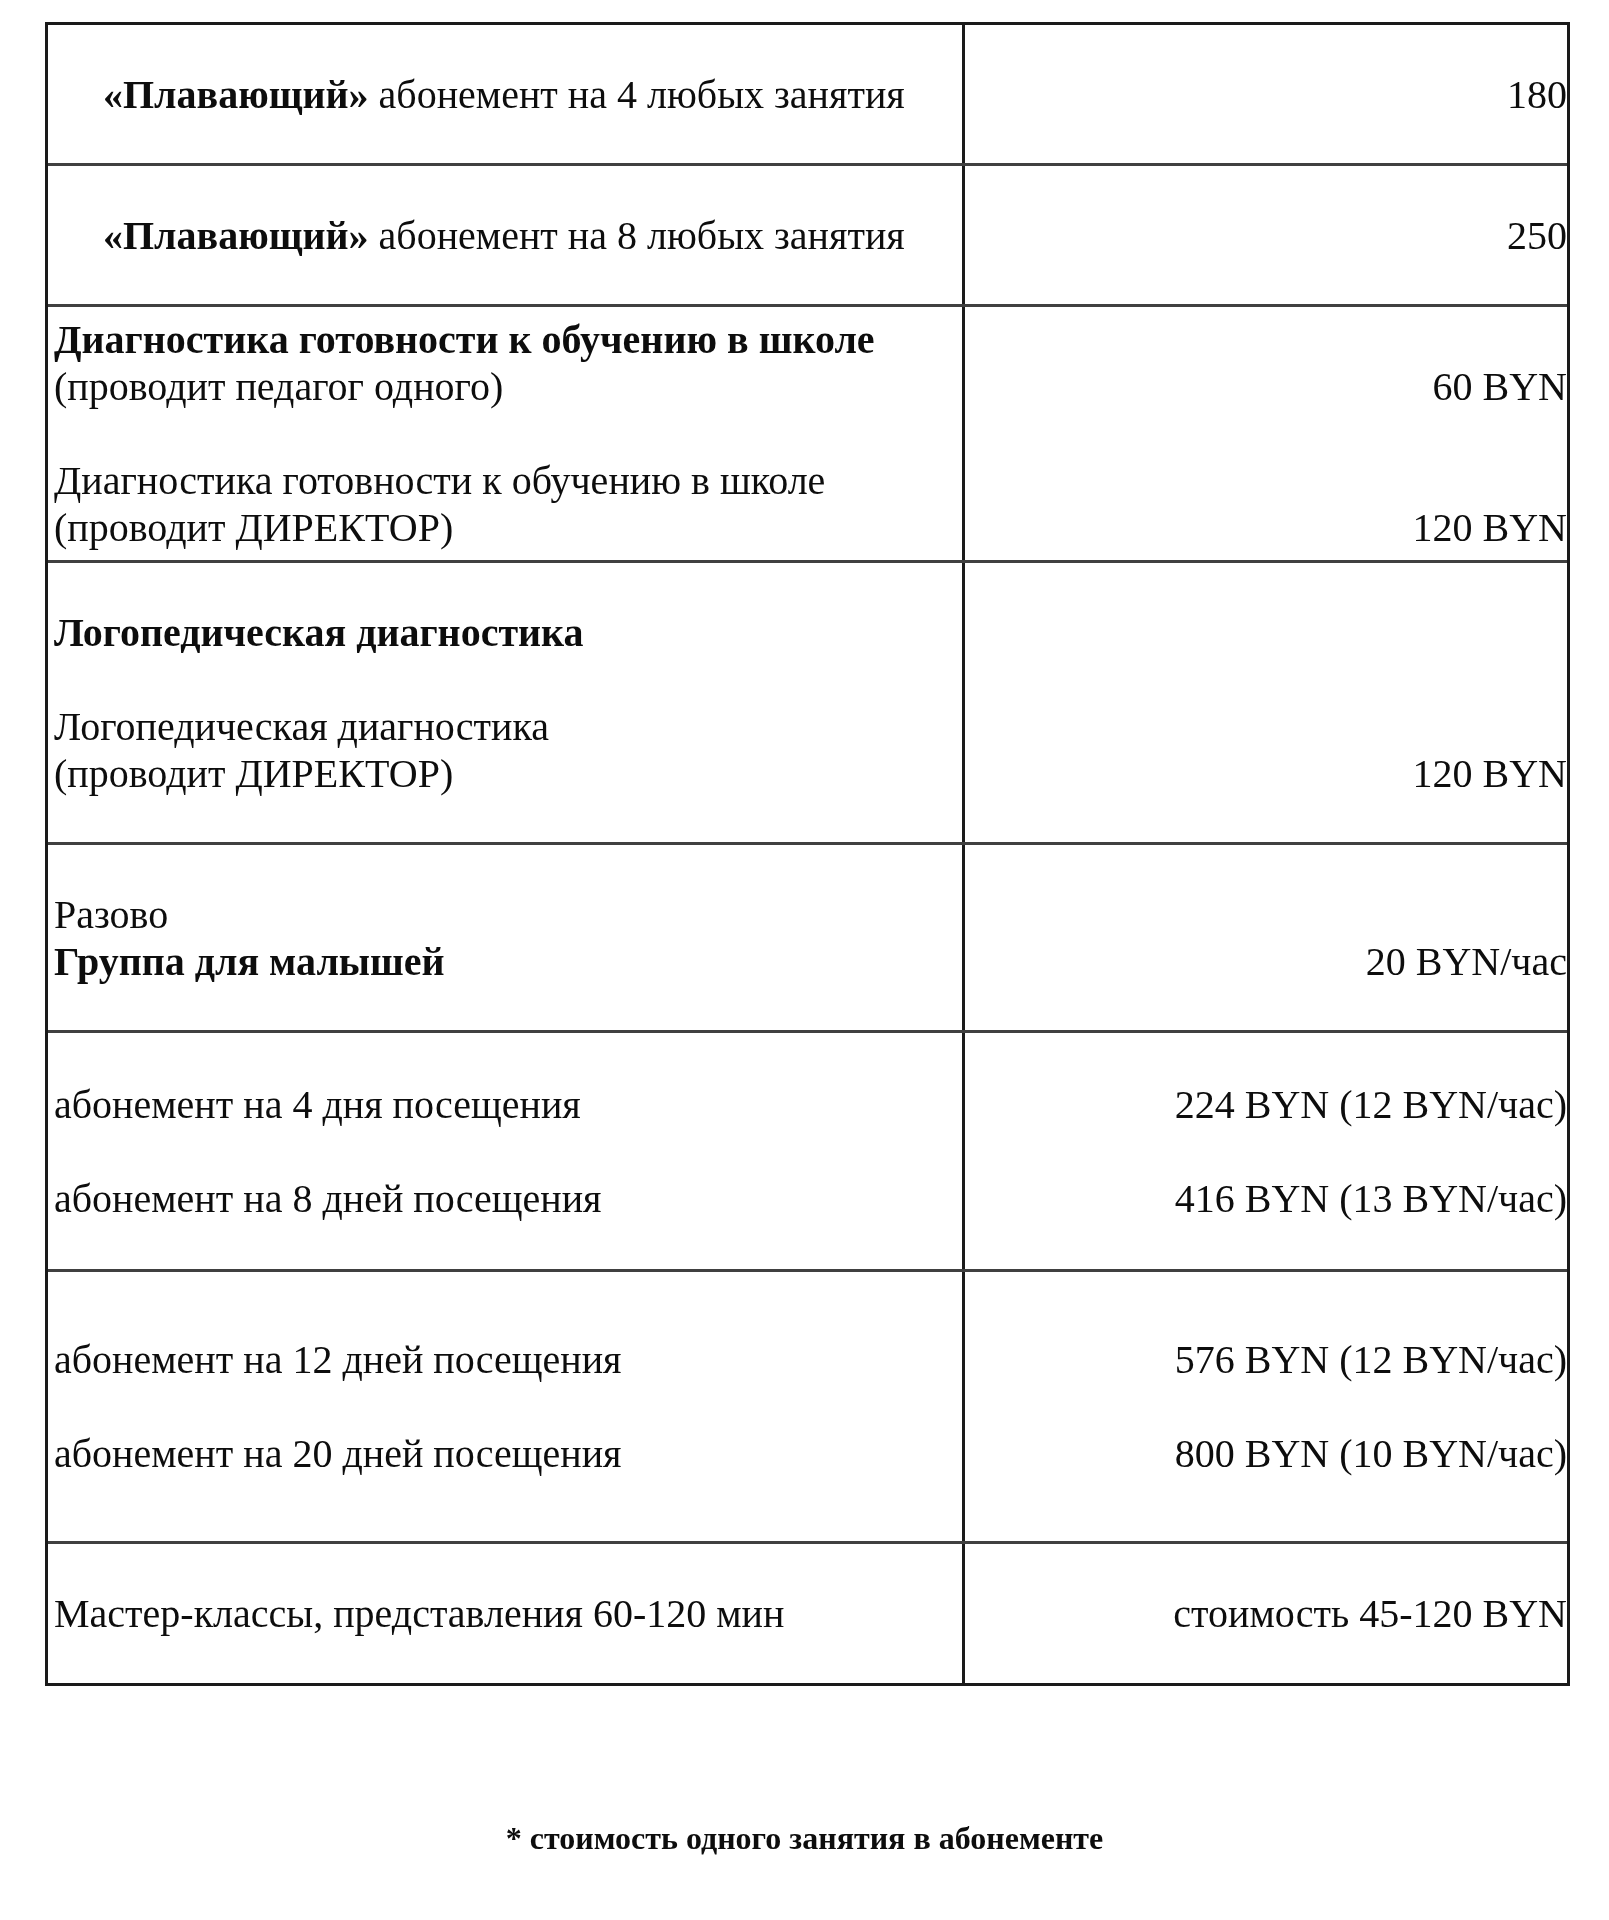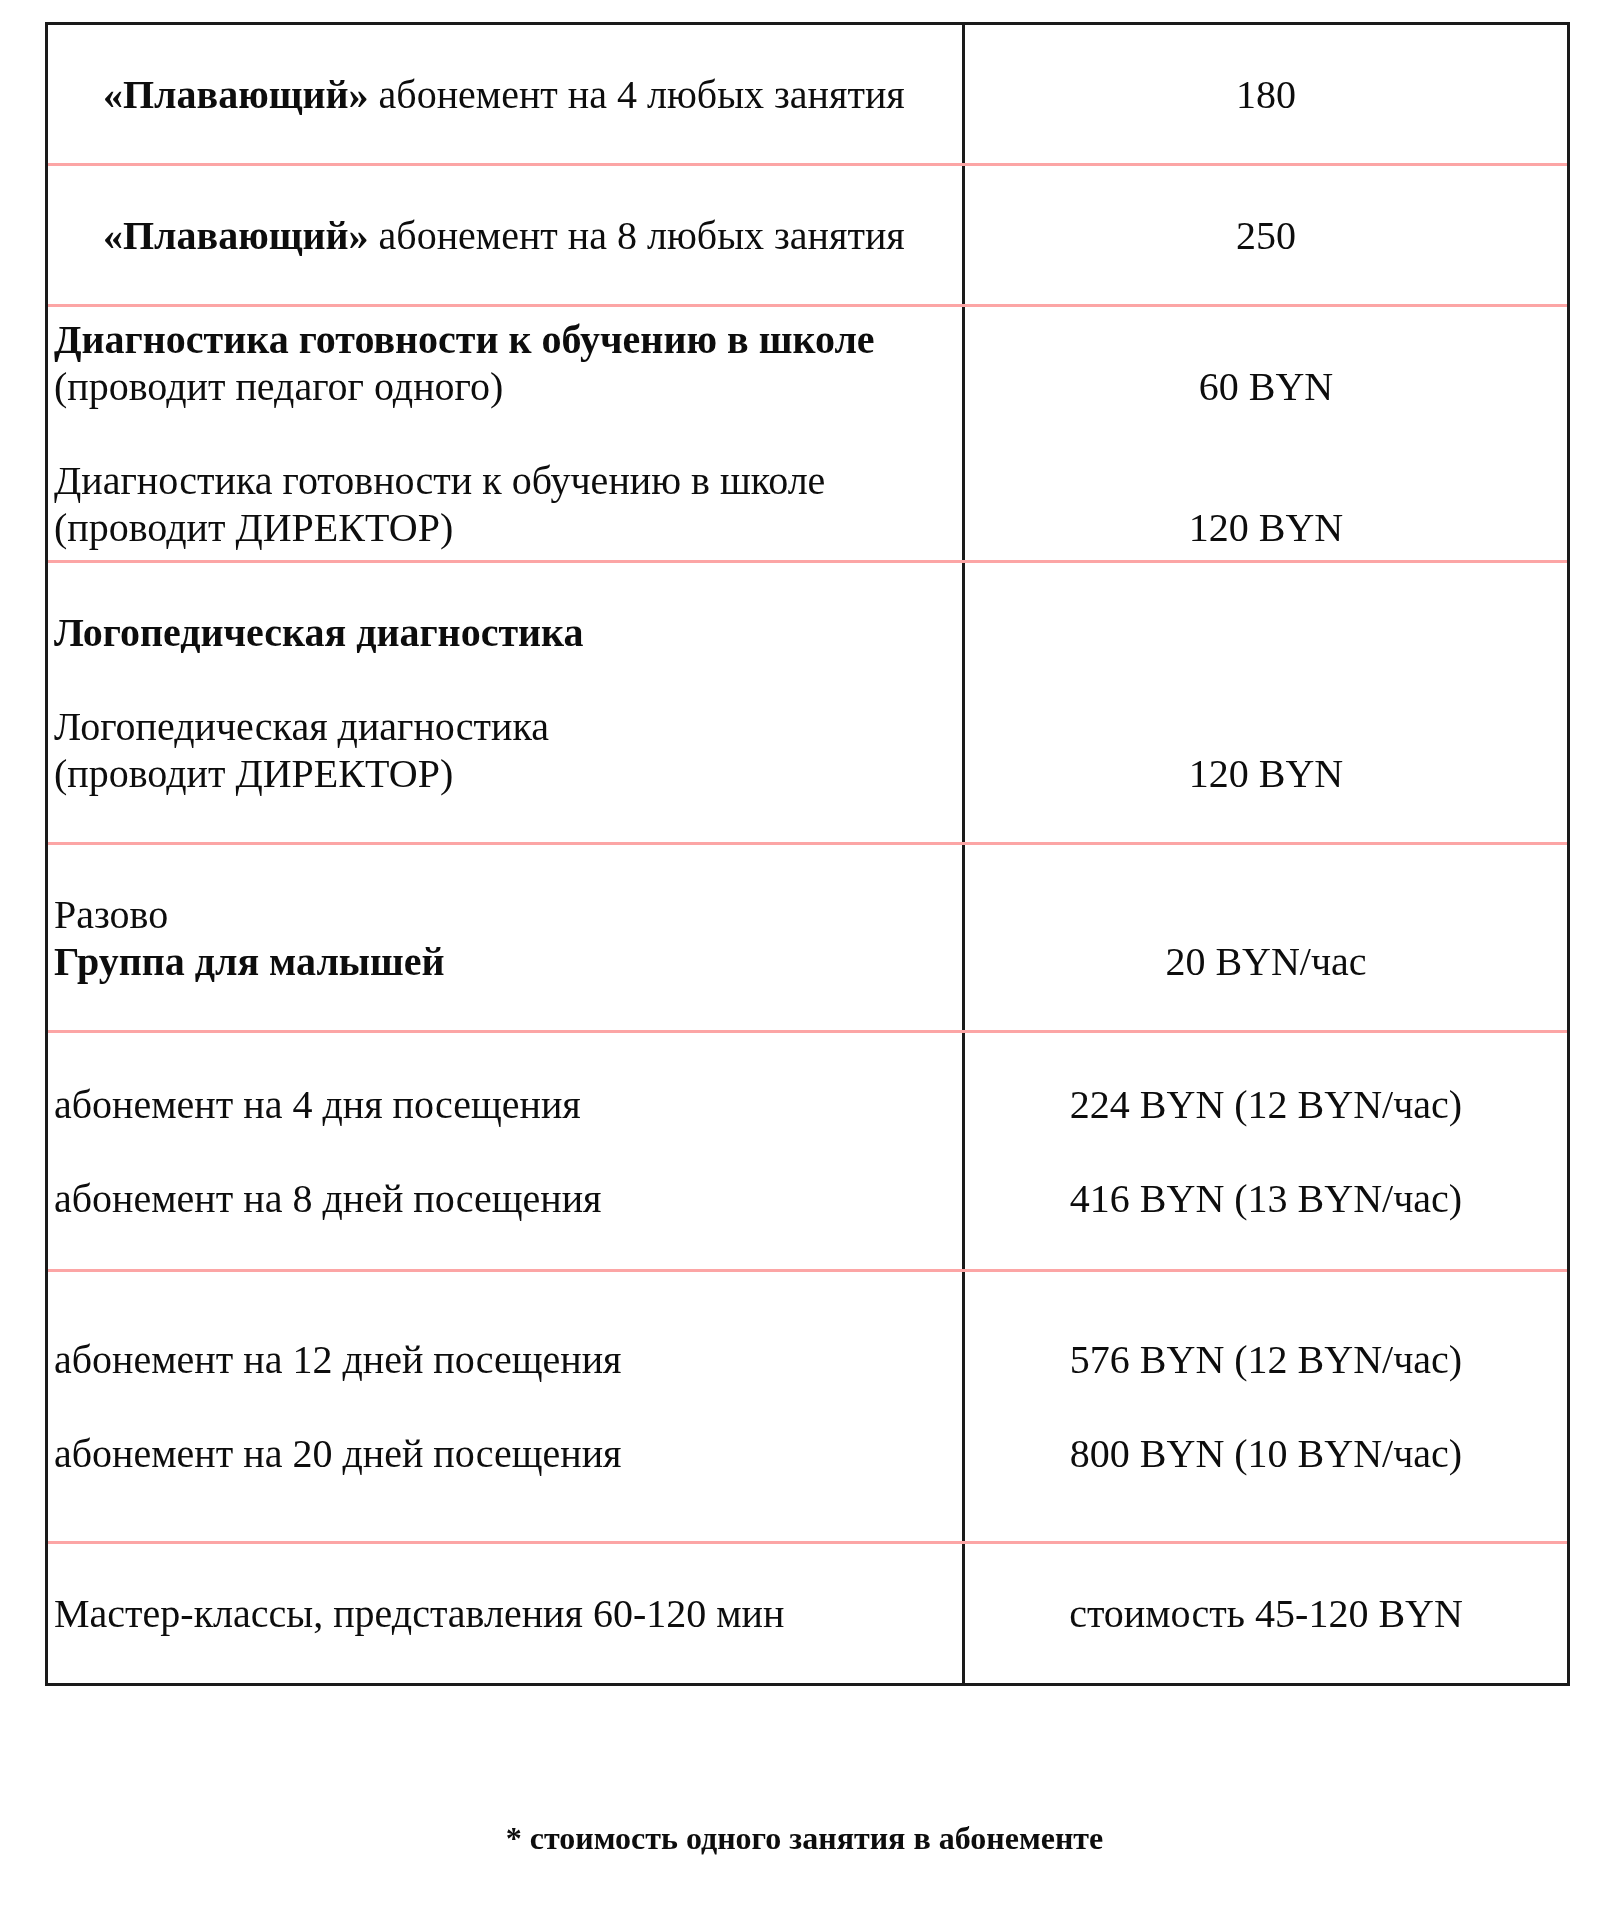--- a/index.html
+++ b/index.html
@@ -19,21 +19,21 @@
     left: 45px;
     top: 22px;
     width: 1525px;
     box-sizing: border-box;
     border: 3px solid #1a1a1a;
     background: #ffffff;
   }
   .t-row {
     display: flex;
     box-sizing: border-box;
-    border-top: 3px solid #fca5a5;
+    border-top: 3px solid #404040;
   }
   .t-row:first-child {
     border-top: none;
   }
   .cell {
     box-sizing: border-box;
     display: flex;
     flex-direction: column;
     justify-content: center;
     overflow: hidden;
@@ -49,21 +49,21 @@
     height: 47px;
     line-height: 47px;
     font-size: 40px;
     white-space: nowrap;
   }
   .service .ln {
     padding-left: 6px;
     text-align: left;
   }
   .price .ln {
-    text-align: center;
+    text-align: right;
     padding: 0;
   }
   .seg-bold {
     font-weight: bold;
   }
   .footnote {
     position: absolute;
     left: 0;
     top: 1815px;
     width: 1609px;

